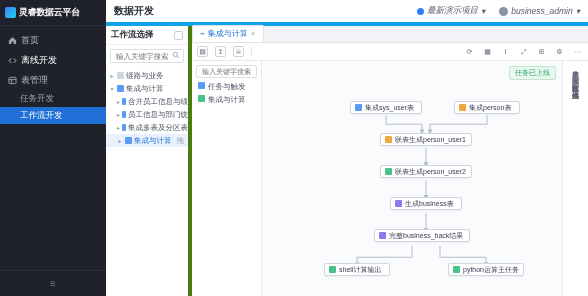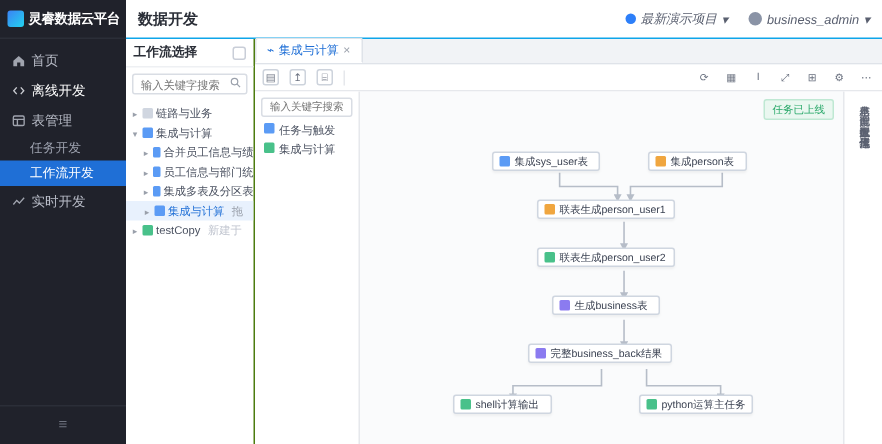--- a/index.html
+++ b/index.html
@@ -9,21 +9,21 @@
     font-family: "Liberation Sans", sans-serif;
     font-size: 9px;
     color: #333;
     background: #f0f2f5;
     overflow: hidden;
   }
   .app { display:flex; width:588px; height:296px; }
 
   
   .sidebar {
-    width: 84px; height:296px;
+    width: 106px; height:296px;
     background: #20222b;
     color: #c6c9d2;
     display:flex; flex-direction:column;
     flex-shrink:0;
     text-align:center;
   }
   .brand {
     height: 26px;
     display:flex; align-items:center; gap:3px;
     padding-left:5px;
@@ -59,35 +59,35 @@
     height:26px; display:flex; align-items:center; justify-content:center;
     color:#6f7480; font-size:10px;
     border-top:1px solid #2b2e38;
   }
 
   
   .right { flex:1; display:flex; flex-direction:column; min-width:0; }
 
   
   .topbar {
-    height:26px; background:#fff; border-bottom:1px solid #0ea5e9;
+    height:26px; background:#fff; border-bottom:4px solid #0ea5e9;
     display:flex; align-items:center; padding:0 8px;
     flex-shrink:0;
   }
   .topbar-title { font-size:10px; font-weight:bold; color:#2b2f38; }
   .topbar-right { margin-left:auto; display:flex; align-items:center; gap:14px; }
   .topbar-chip { display:flex; align-items:center; gap:3px; font-size:8.5px; color:#5a6070;font-style:italic; }
   .dot-blue { width:7px;height:7px;border-radius:50%; background:#2d7ff9; display:inline-block; }
   .avatar { width:9px;height:9px;border-radius:50%; background:#8a93a6; display:inline-block;}
 
   .body { flex:1; display:flex; min-height:0; }
 
   
   .tree-panel {
-    width:86px; background:#fff; border-right:1px solid #4d7c0f;
+    width:86px; background:#fff; border-right:4px solid #4d7c0f;
     display:flex; flex-direction:column; flex-shrink:0;
   }
   .tree-head {
     height:19px; display:flex; align-items:center; padding:0 5px;
     font-size:8.5px; color:#2b2f38; font-weight:bold;
     border-bottom:1px solid #eef0f3;
   }
   .tree-head .sq { margin-left:auto; width:9px;height:9px;border:1px solid #c9ced8;border-radius:2px; }
   .tree-search {
     margin:4px; height:14px; border:1px solid #d9dde4; border-radius:2px;
@@ -210,28 +210,20 @@
         <span>表管理</span>
       </div>
 
       <div class="nav-sub">
         <span>任务开发</span>
       </div>
       <div class="nav-sub active">
         <span>工作流开发</span>
       </div>
 
-      <div class="nav-item">
-        <span class="ico">
-          <svg viewBox="0 0 10 10" width="9" height="9">
-              <path d="M1 7 L3.5 4 L5.5 6 L9 2" fill="none" stroke="#b7bbc6" stroke-width="1"></path>
-            </svg>
-        </span>
-        <span>实时开发</span>
-      </div>
 
 
     </div>
     <div class="sidebar-foot">
       <span>≡</span>
     </div>
   </div>
 
   <div class="right">
 
@@ -291,26 +283,20 @@
           <div class="tnode" style="padding-left:11px">
             <span class="caret">▸</span>
             <span class="tico blue"></span>
             <span>集成多表及分区表</span>
           </div>
           <div class="tnode sel" style="padding-left:11px">
             <span class="caret">▸</span>
             <span class="tico blue"></span>
             <span>集成与计算</span>
             <span style="margin-left:3px;color:#9aa0ab">拖</span>
-          </div>
-          <div class="tnode" style="padding-left:3px">
-            <span class="caret">▸</span>
-            <span class="tico green"></span>
-            <span>testCopy</span>
-            <span style="margin-left:3px;color:#c0c5cf">新建于</span>
           </div>
         </div>
       </div>
 
       <div class="center">
 
         <div class="tabbar">
           <div class="tab active">
             <span>⌁</span>
             <span>集成与计算</span>

